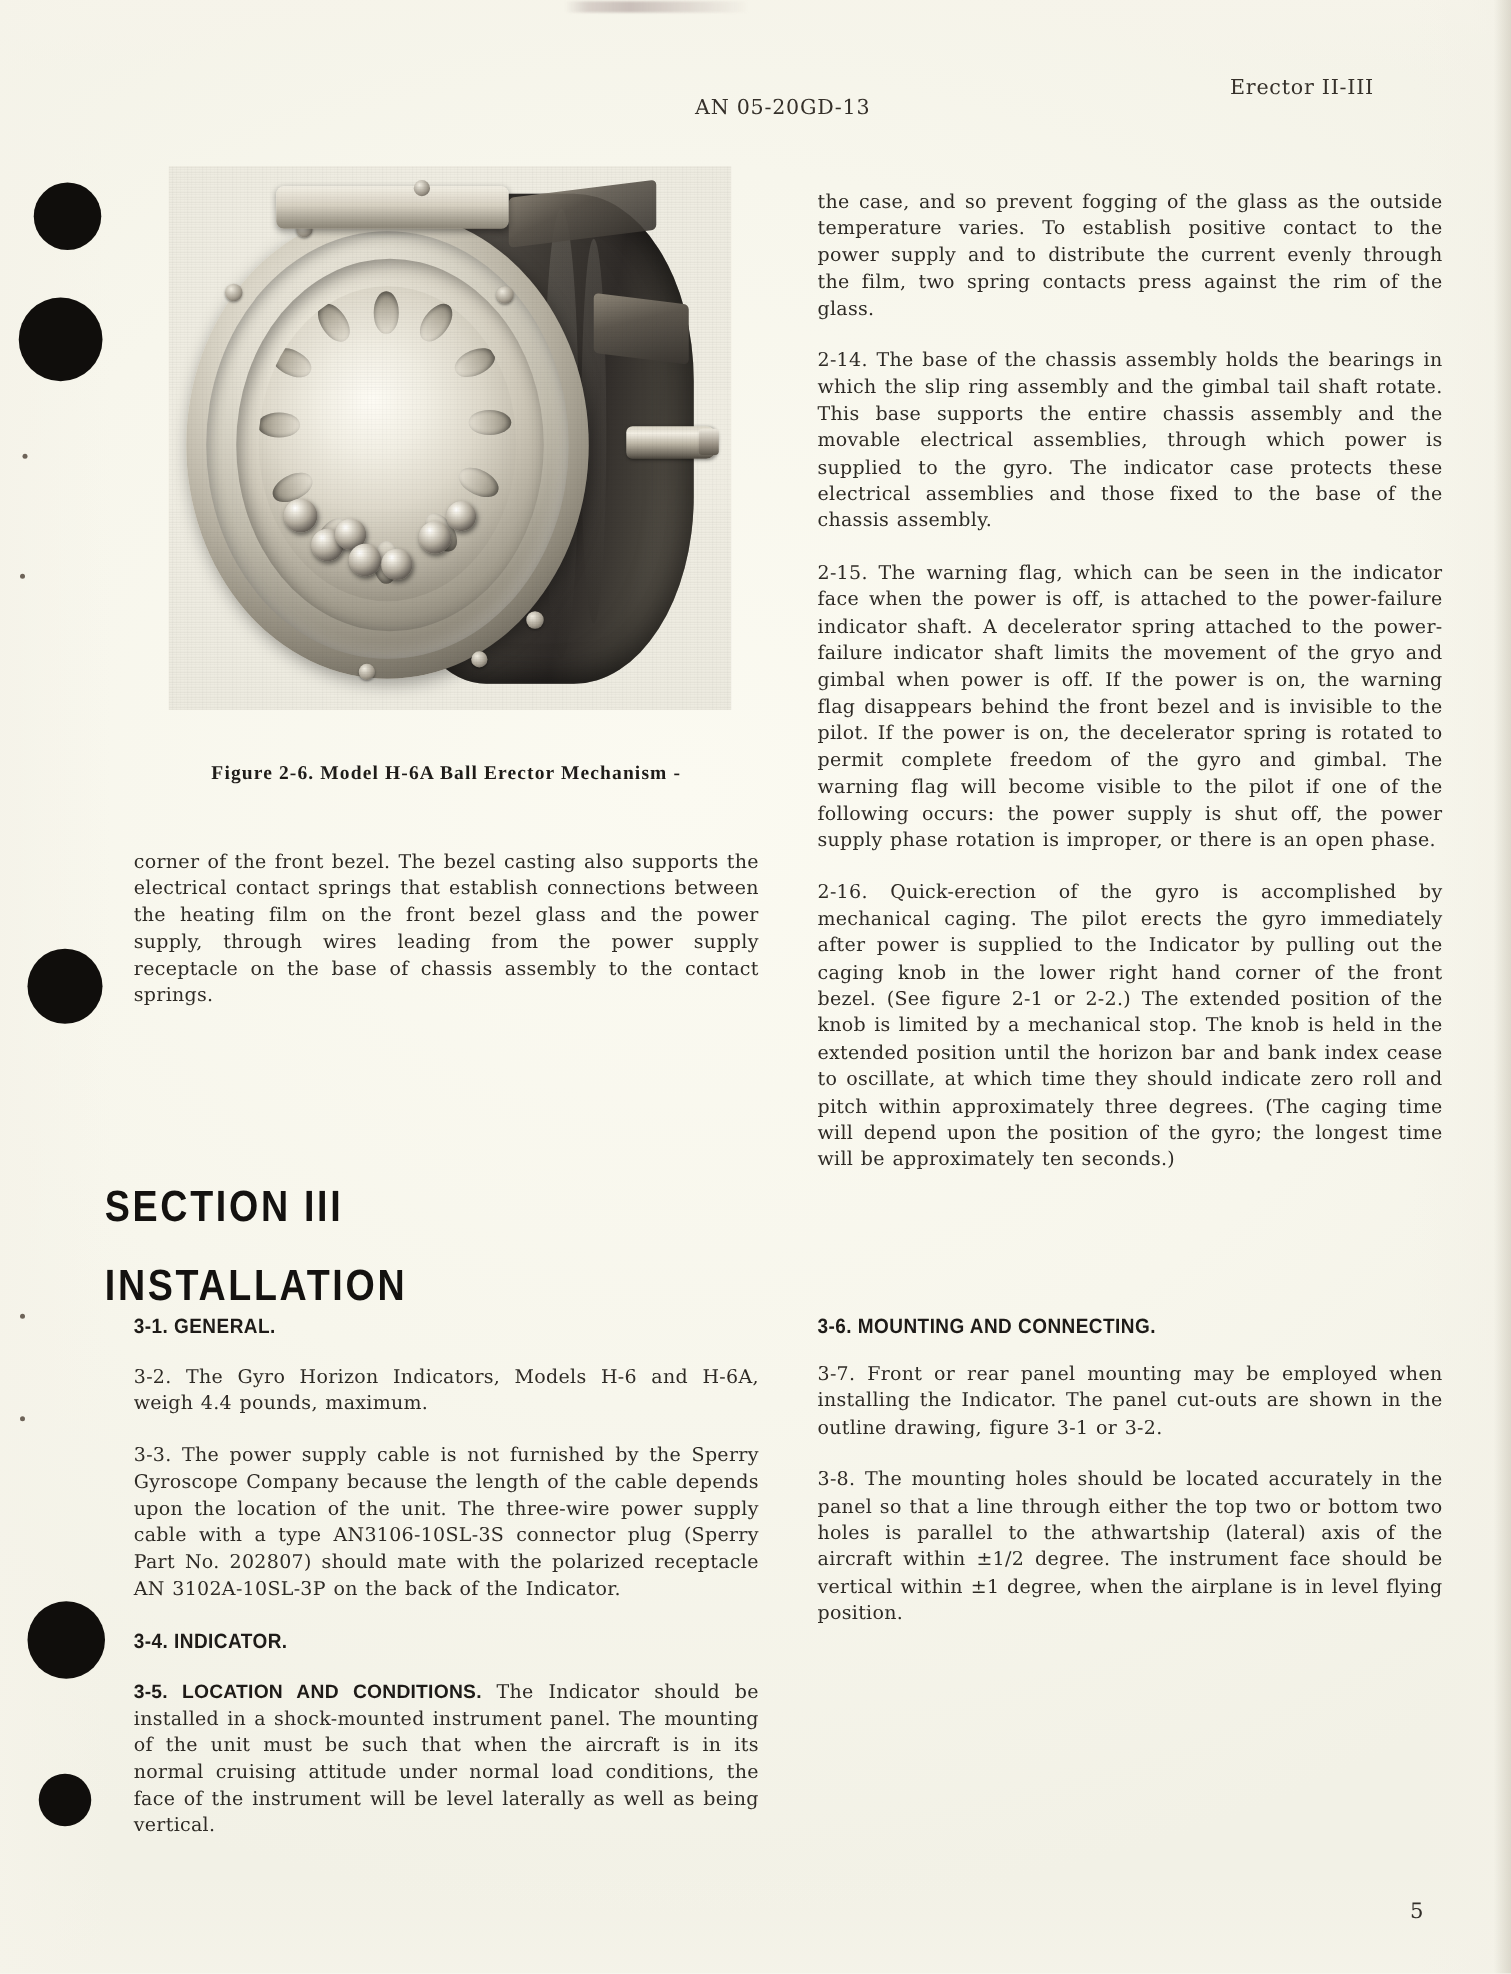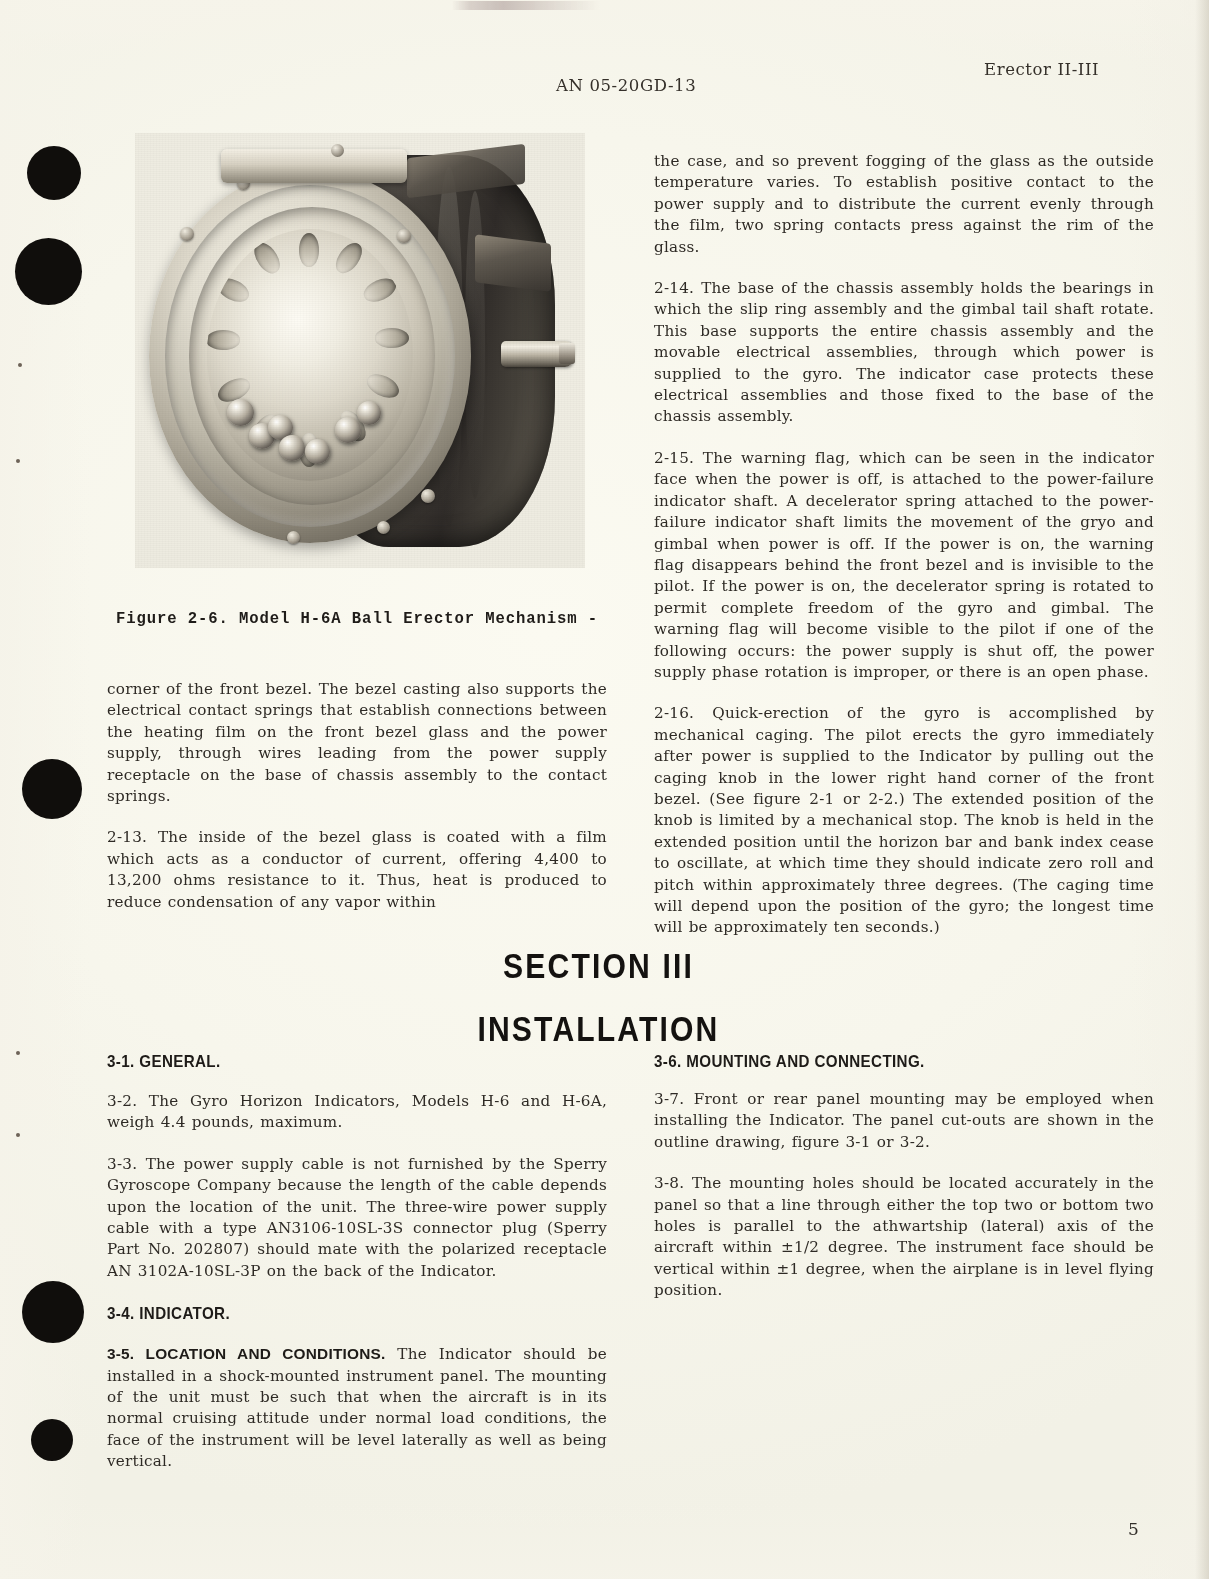--- a/index.html
+++ b/index.html
@@ -127,34 +127,34 @@
   #figure-photo {
     position: relative;
     left: 28px;
     width: 450px; height: 435px;
     background: #efece1;
     overflow: hidden;
   }
   #fig-caption {
     margin-top: 39px;
     text-align: center;
-    font-family: Liberation Mono, monospace;
+    font-family: Liberation Serif, serif;
     font-weight: bold;
     font-size: 15.6px;
     line-height: 24px;
     letter-spacing: 0.9px;
     color: #1f1c19;
   }
 
   
   #section-title-block {
     position: absolute;
     left: 0; top: 948px;
     width: 1197px;
-    text-align: center;
+    text-align: left;
   }
   .big-title {
     font-family: "Liberation Sans", sans-serif;
     font-weight: bold;
     color: #141210;
     letter-spacing: 2.5px;
     transform: scaleX(0.86);
     line-height: 1.05;
   }
   #sec-num  { font-size: 35px; margin-bottom: 26px; }
@@ -412,21 +412,20 @@
       </div>
     </div>
 
     <div id="fig-caption">
       <div>Figure 2-6.   Model H-6A Ball Erector Mechanism -</div>
     </div>
   </div>
 
   <div class="col" id="col-left" style="top:679px;">
     <p class="para">corner of the front bezel.  The bezel casting also supports the electrical contact springs that establish connections between the heating film on the front bezel glass and the power supply, through wires leading from the power supply receptacle on the base of chassis assembly to the contact springs.</p>
-    <p class="para">2-13.  The inside of the bezel glass is coated with a film which acts as a conductor of current, offering 4,400 to 13,200 ohms resistance to it.  Thus, heat is produced to reduce condensation of any vapor within</p>
   </div>
 
   <div class="col" id="col-right" style="top:131px;margin-top:20px;">
     <p class="para">the case, and so prevent fogging of the glass as the outside temperature varies.  To establish positive contact to the power supply and to distribute the current evenly through the film, two spring contacts press against the rim of the glass.</p>
     <p class="para">2-14.  The base of the chassis assembly holds the bearings in which the slip ring assembly and the gimbal tail shaft rotate.  This base supports the entire chassis assembly and the movable electrical assemblies, through which power is supplied to the gyro.  The indicator case protects these electrical assemblies and those fixed to the base of the chassis assembly.</p>
     <p class="para">2-15.  The warning flag, which can be seen in the indicator face when the power is off, is attached to the power-failure indicator shaft.  A decelerator spring attached to the power-failure indicator shaft limits the movement of the gryo and gimbal when power is off.  If the power is on, the warning flag disappears behind the front bezel and is invisible to the pilot.  If the power is on, the decelerator spring is rotated to permit complete freedom of the gyro and gimbal.  The warning flag will become visible to the pilot if one of the following occurs:  the power supply is shut off, the power supply phase rotation is improper, or there is an open phase.</p>
     <p class="para">2-16.  Quick-erection of the gyro is accomplished by mechanical caging.  The pilot erects the gyro immediately after power is supplied to the Indicator by pulling out the caging knob in the lower right hand corner of the front bezel.  (See figure 2-1 or 2-2.) The extended position of the knob is limited by a mechanical stop.  The knob is held in the extended position until the horizon bar and bank index cease to oscillate, at which time they should indicate zero roll and pitch within approximately three degrees. (The caging time will depend upon the position of the gyro; the longest time will be approximately ten seconds.)</p>
   </div>
 
   <div id="section-title-block">

